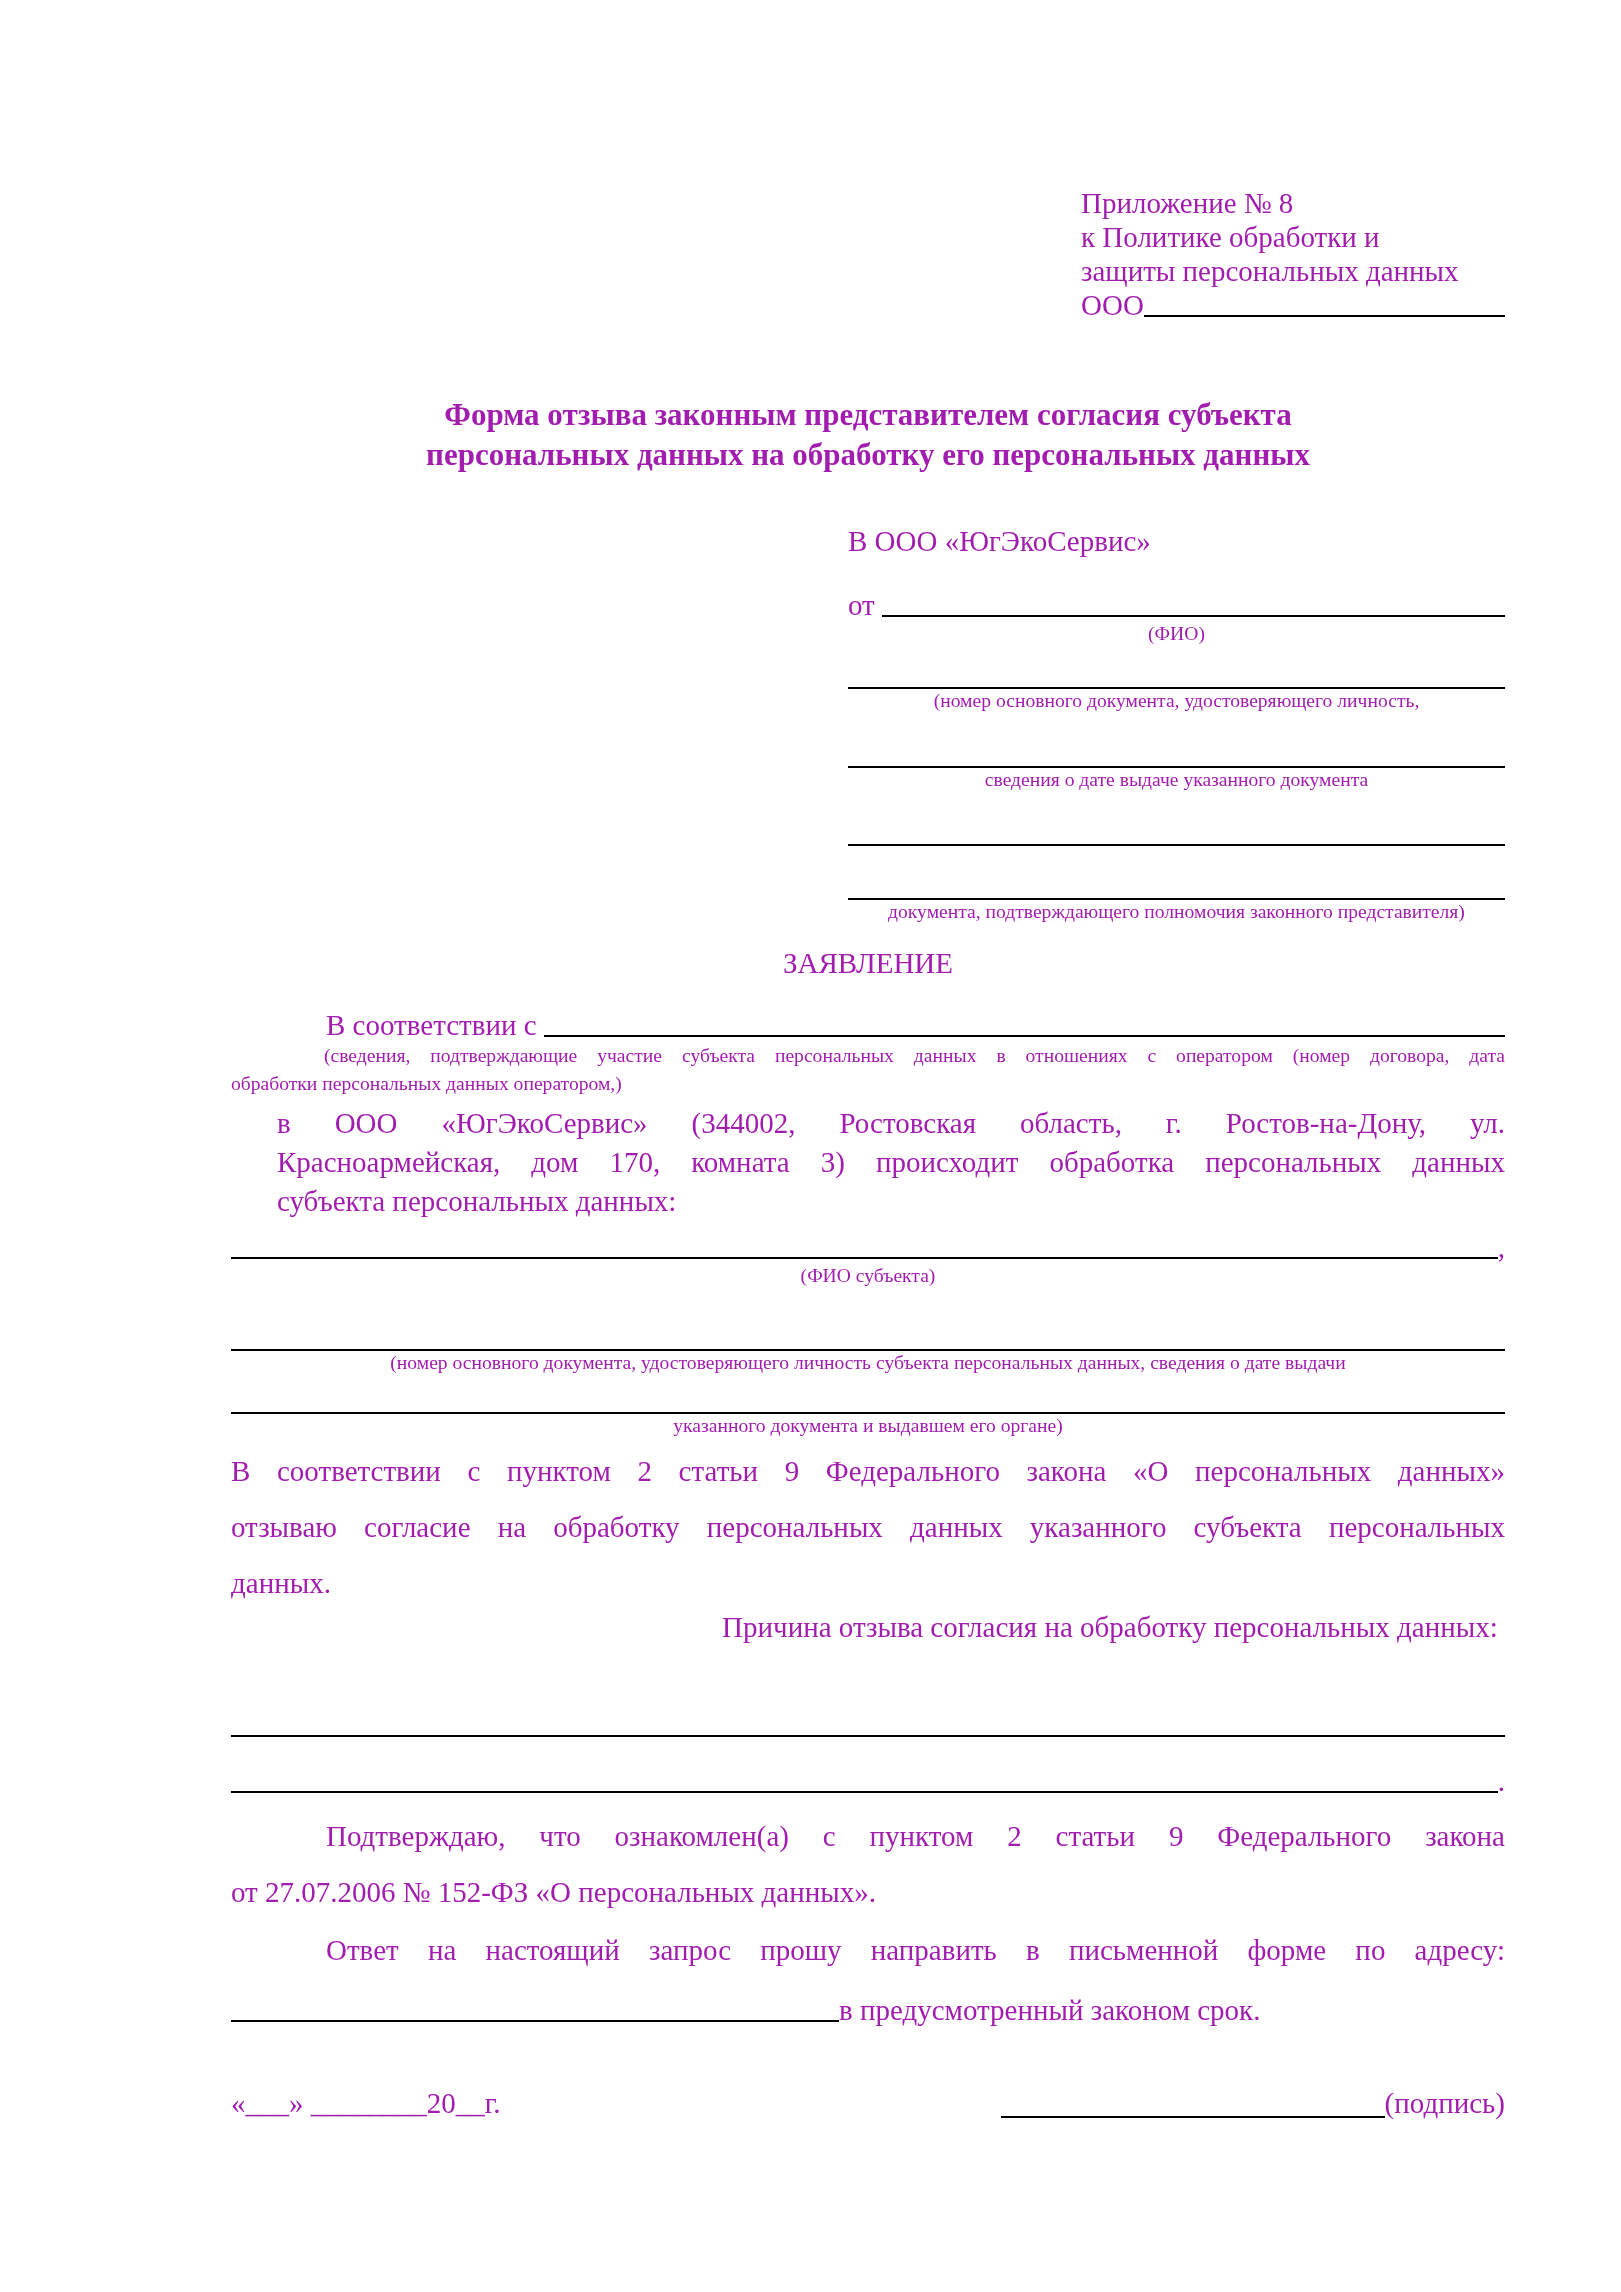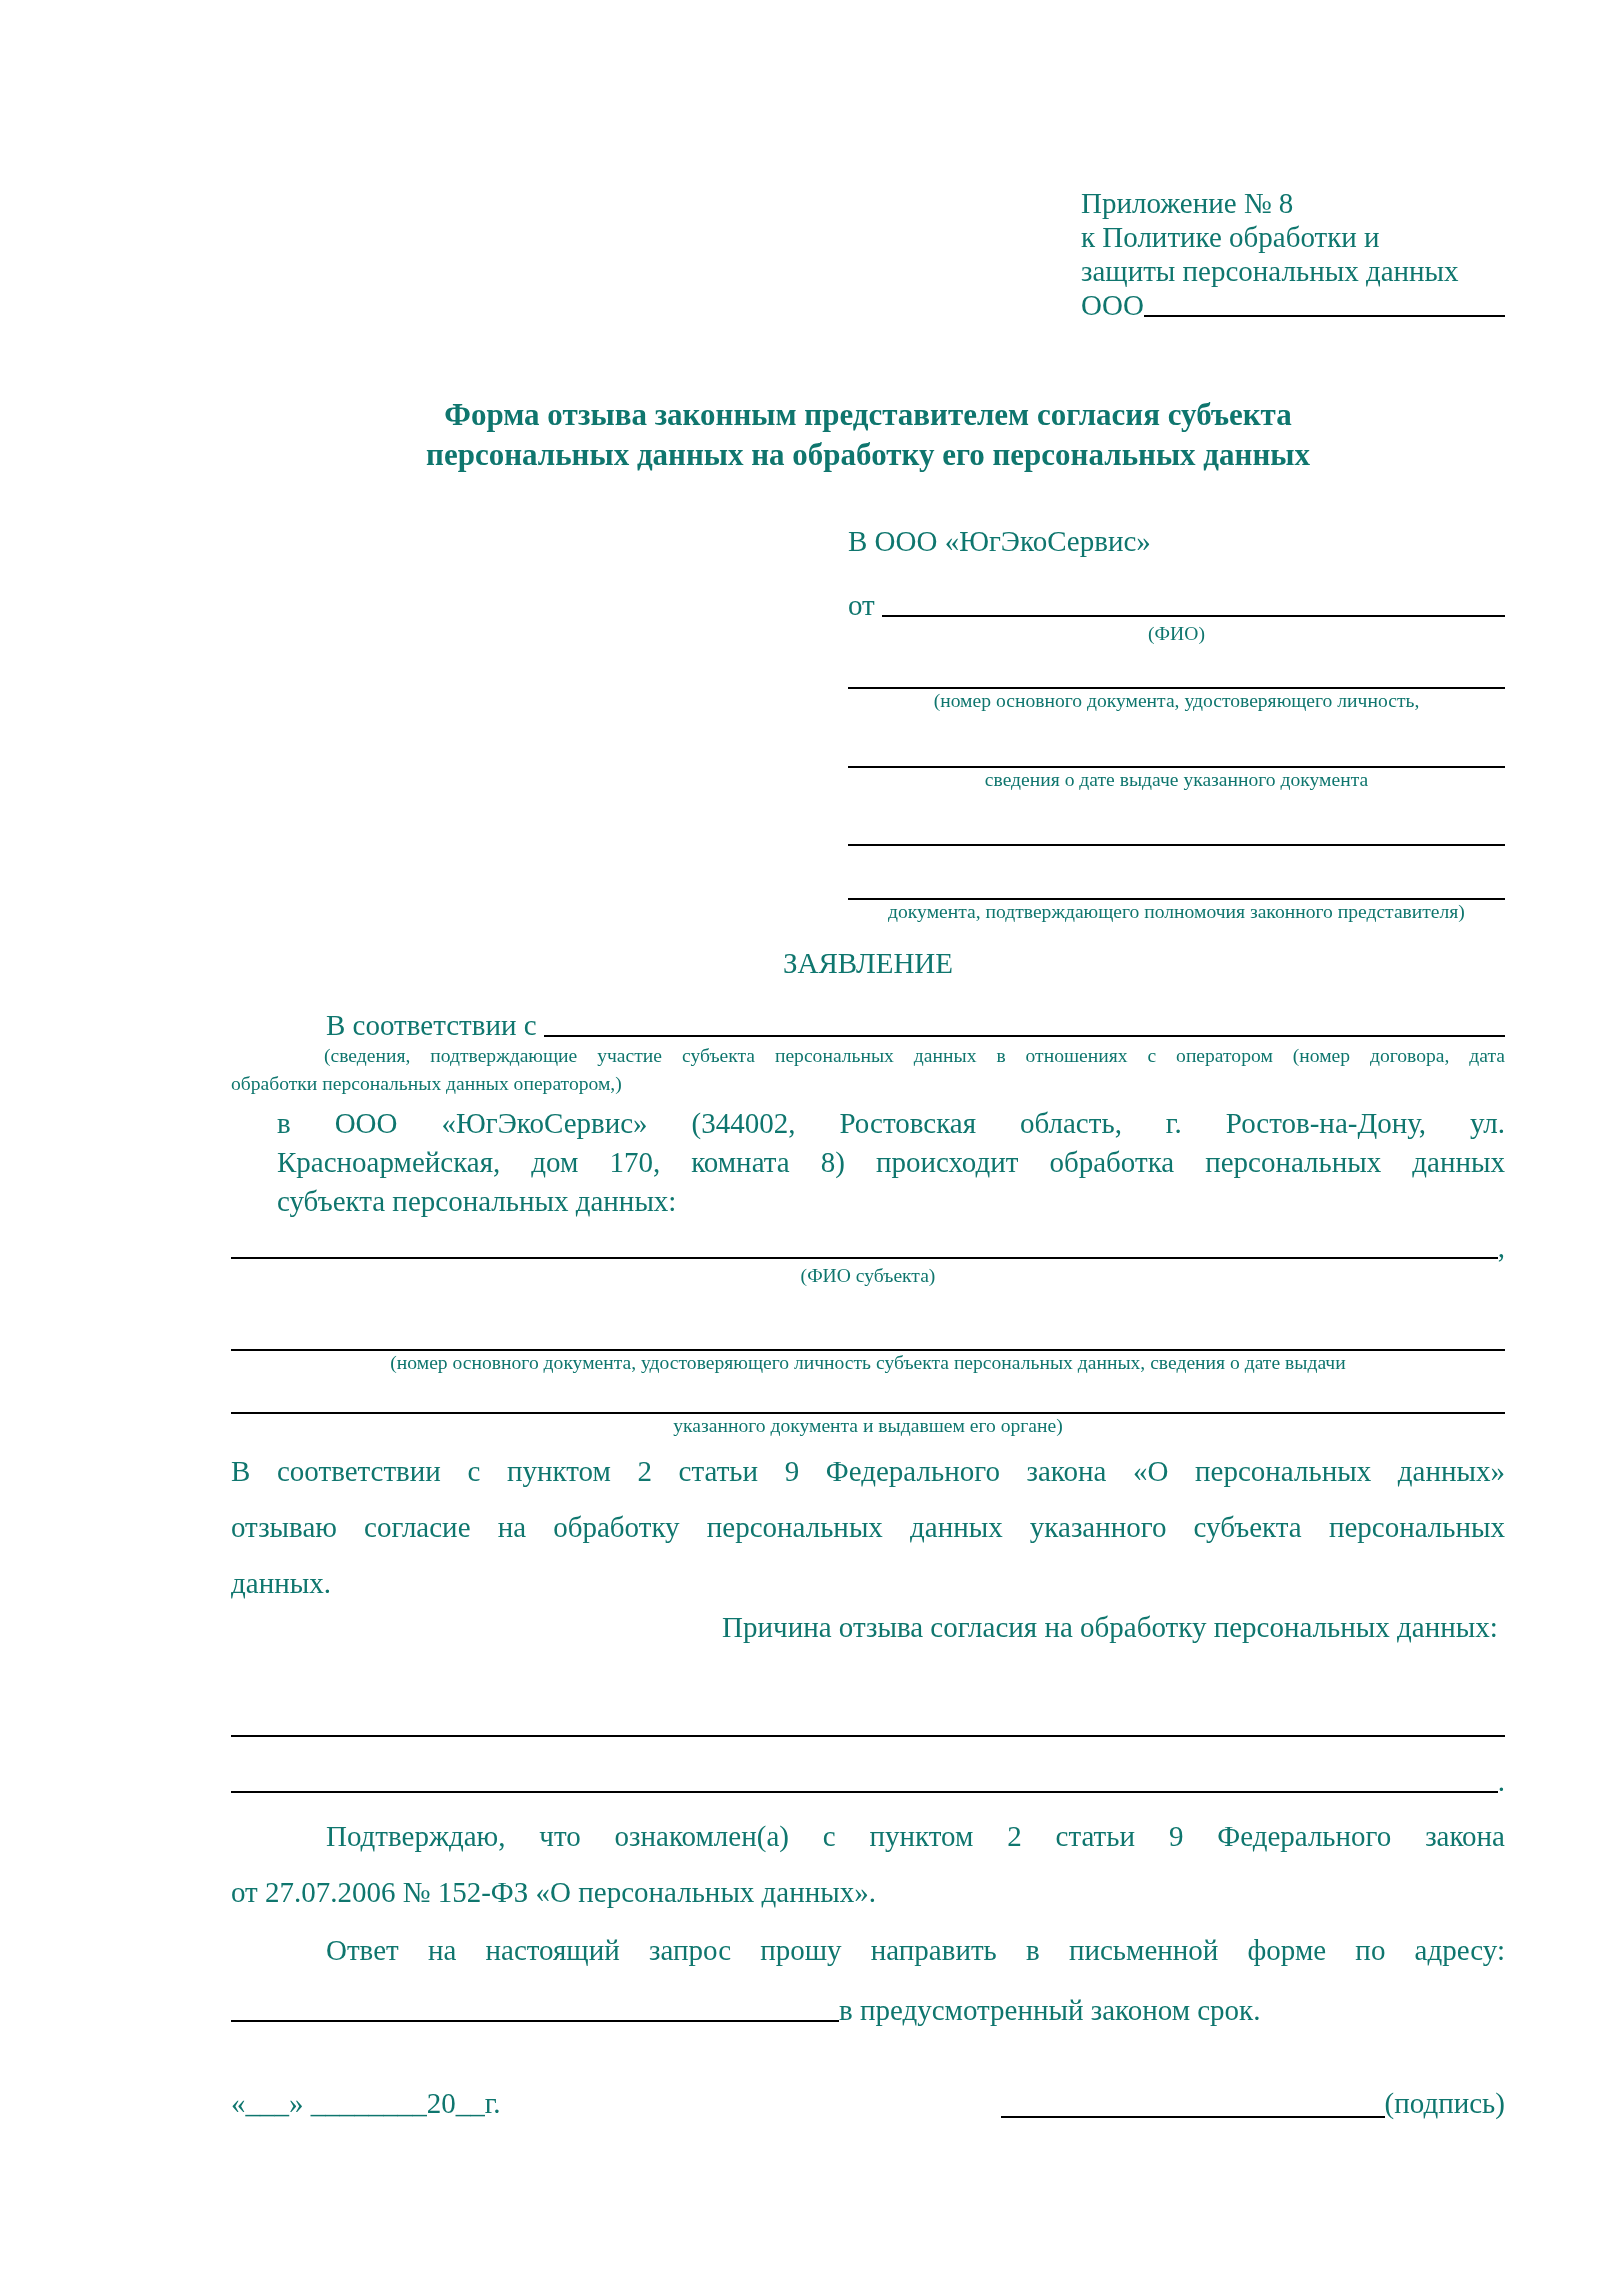--- a/index.html
+++ b/index.html
@@ -4,21 +4,21 @@
 <title>Форма отзыва согласия</title>
 <style>
   html, body { margin: 0; padding: 0; background: #ffffff; }
   .page {
     position: relative;
     width: 1621px;
     height: 2293px;
     box-sizing: border-box;
     padding: 186px 116px 39px 231px;
     background: #ffffff;
-    color: #0f766e;
+    color: #a21caf;
     font-family: "Liberation Serif", "DejaVu Serif", serif;
     font-size: 29px;
     overflow: hidden;
   }
 
   
   .u-row { display: flex; align-items: flex-end; }
   .fill { flex: 1 1 auto; border-bottom: 2.9px solid #000; margin-bottom: 4.9px; }
   .lbl { white-space: pre; }
 
@@ -122,21 +122,21 @@
     <span class="fill"></span>
   </div>
 
   <div class="acc-cap">
     <div class="just ind">(сведения, подтверждающие участие субъекта персональных данных в отношениях с оператором (номер договора, дата</div>
     <div>обработки персональных данных оператором,)</div>
   </div>
 
   <div class="op-para">
     <div class="just">в ООО «ЮгЭкоСервис» (344002, Ростовская область, г. Ростов-на-Дону, ул.</div>
-    <div class="just">Красноармейская, дом 170, комната 8) происходит обработка персональных данных</div>
+    <div class="just">Красноармейская, дом 170, комната 3) происходит обработка персональных данных</div>
     <div>субъекта персональных данных:</div>
   </div>
 
   <div class="u-row subject-row">
     <span class="fill"></span>
     <span class="lbl">,</span>
   </div>
   <div class="cap">(ФИО субъекта)</div>
 
   <div class="blank doc-blank-1"></div>

